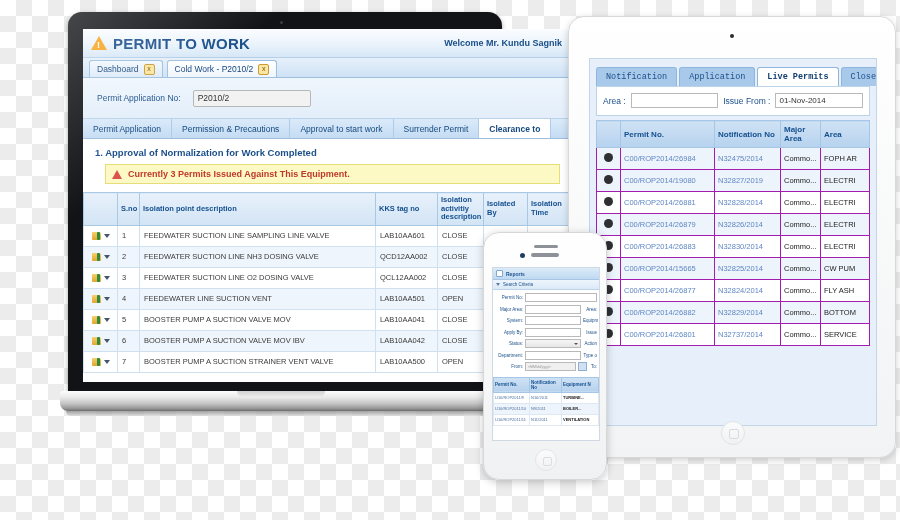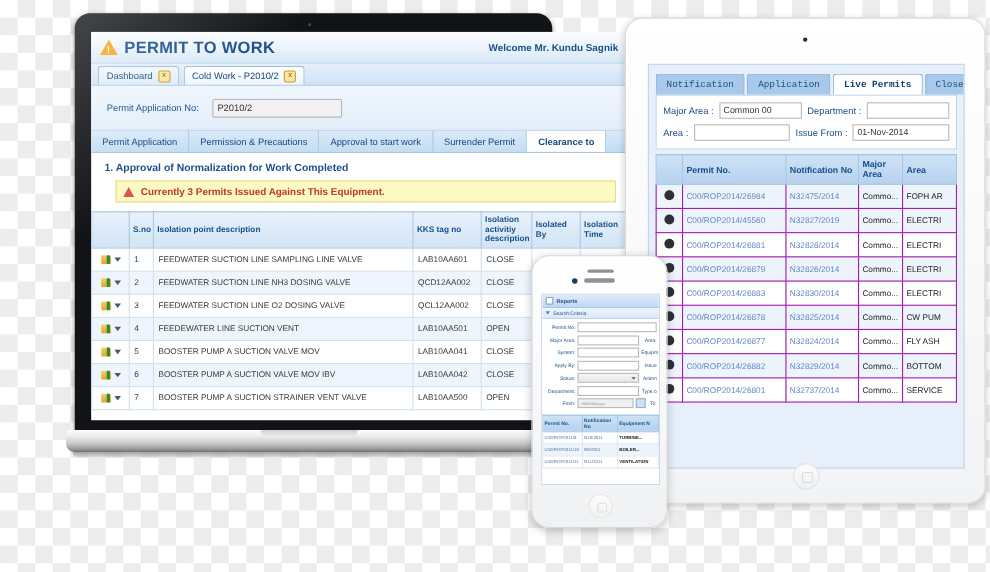--- a/index.html
+++ b/index.html
@@ -349,26 +349,20 @@
 
         <div class="ttabs">
           <div class="ttab">Notification</div>
           <div class="ttab">Application</div>
           <div class="ttab active">Live Permits</div>
           <div class="ttab">Closed Permits</div>
         </div>
 
         <div class="tfilters">
           <div class="frow">
-            <span class="flab">Major Area :</span>
-            <span class="fin">Common 00</span>
-            <span class="flab">Department :</span>
-            <span class="fin"></span>
-          </div>
-          <div class="frow">
             <span class="flab">Area :</span>
             <span class="fin"></span>
             <span class="flab">Issue From :</span>
             <span class="fin">01-Nov-2014</span>
           </div>
         </div>
 
         <div style="padding:4px 6px 0 6px;">
           <table class="ttable">
             <colgroup>
@@ -390,21 +384,21 @@
             <tbody id="tablet-rows">
                 <tr class="alt">
                   <td style="text-align:center"><span class="radio"></span></td>
                   <td class="pno">C00/ROP2014/26984</td>
                   <td class="nno">N32475/2014</td>
                   <td>Commo...</td>
                   <td>FOPH AR</td>
                 </tr>
                 <tr class="alt">
                   <td style="text-align:center"><span class="radio"></span></td>
-                  <td class="pno">C00/ROP2014/45560</td>
+                  <td class="pno">C00/ROP2014/19080</td>
                   <td class="nno">N32827/2019</td>
                   <td>Commo...</td>
                   <td>ELECTRI</td>
                 </tr>
                 <tr>
                   <td style="text-align:center"><span class="radio"></span></td>
                   <td class="pno">C00/ROP2014/26881</td>
                   <td class="nno">N32828/2014</td>
                   <td>Commo...</td>
                   <td>ELECTRI</td>
@@ -418,21 +412,21 @@
                 </tr>
                 <tr>
                   <td style="text-align:center"><span class="radio"></span></td>
                   <td class="pno">C00/ROP2014/26883</td>
                   <td class="nno">N32830/2014</td>
                   <td>Commo...</td>
                   <td>ELECTRI</td>
                 </tr>
                 <tr class="alt">
                   <td style="text-align:center"><span class="radio"></span></td>
-                  <td class="pno">C00/ROP2014/26878</td>
+                  <td class="pno">C00/ROP2014/15665</td>
                   <td class="nno">N32825/2014</td>
                   <td>Commo...</td>
                   <td>CW PUM</td>
                 </tr>
                 <tr>
                   <td style="text-align:center"><span class="radio"></span></td>
                   <td class="pno">C00/ROP2014/26877</td>
                   <td class="nno">N32824/2014</td>
                   <td>Commo...</td>
                   <td>FLY ASH</td>

